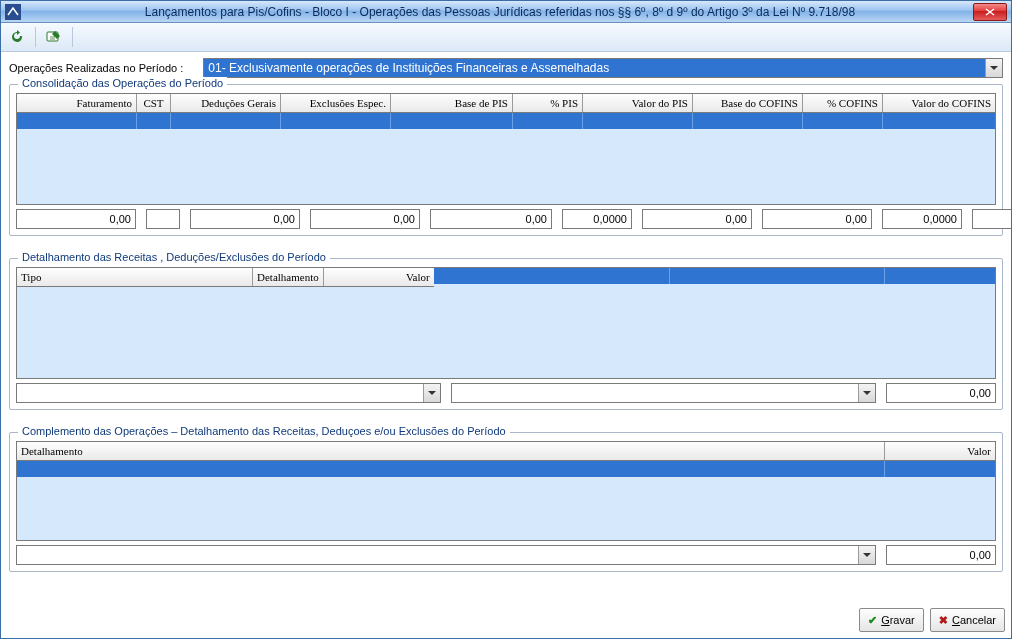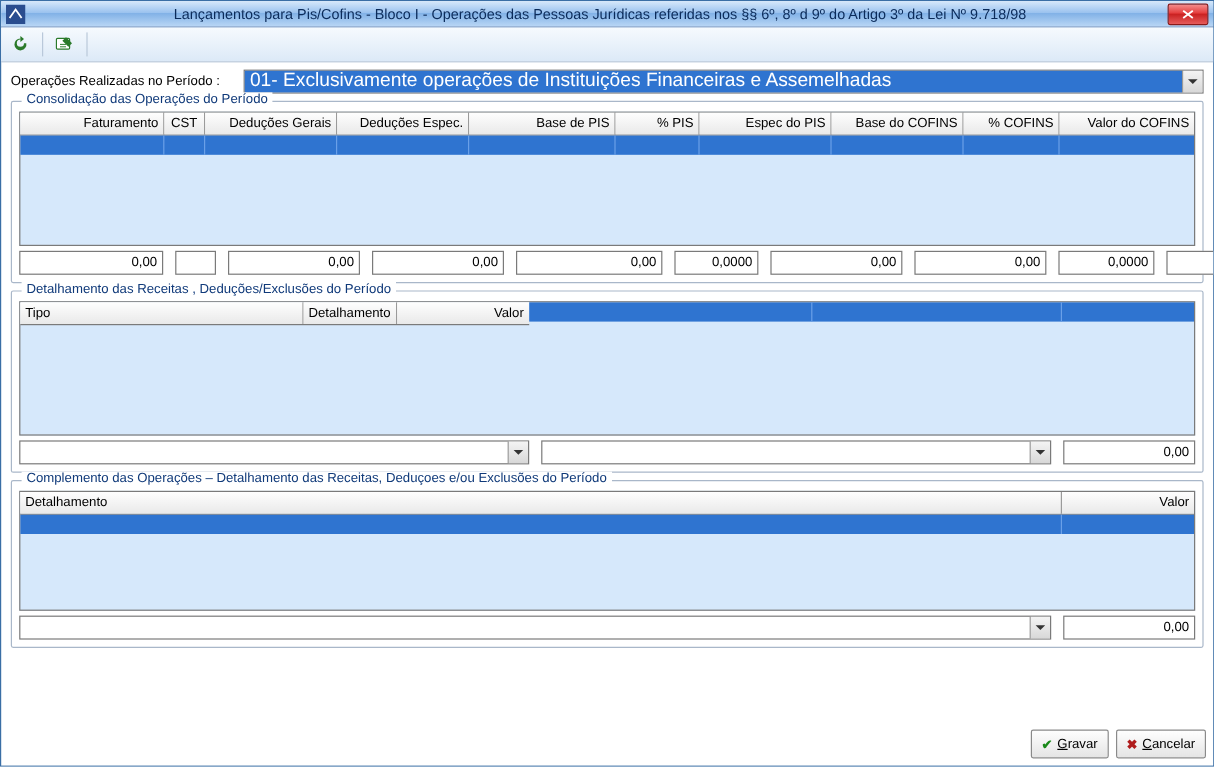--- a/index.html
+++ b/index.html
@@ -120,21 +120,21 @@
     align-items: stretch;
     box-sizing: border-box;
   }
   .combo.sel .combo-text {
     background: #2f74d0;
     color: #fff;
   }
   .combo-text {
     flex: 1;
     padding: 2px 4px;
-    font-size: 16px;
+    font-size: 12px;
     display: flex;
     align-items: center;
     overflow: hidden;
   }
   .combo-arrow {
     width: 16px;
     border-left: 1px solid #9a9a9a;
     background: linear-gradient(to bottom,#f4f4f4,#d8d8d8);
     display: flex;
     align-items: center;
@@ -146,21 +146,21 @@
     border-left: 4px solid transparent;
     border-right: 4px solid transparent;
     border-top: 4px solid #333;
   }
 
   
   .group {
     border: 1px solid #a9b7c9;
     border-radius: 2px;
     padding: 8px 6px 6px 6px;
-    margin-bottom: 6px;
+    margin-bottom: 22px;
     position: relative;
   }
   .group-title {
     position: absolute;
     top: -8px;
     left: 8px;
     background: #fff;
     padding: 0 4px;
     color: #103a7a;
     font-size: 11px;
@@ -171,20 +171,21 @@
     border: 1px solid #7a7a7a;
     background: #d6e8fb;
     width: 100%;
     box-sizing: border-box;
   }
   .grid-header {
     display: flex;
     background: linear-gradient(to bottom,#fefefe,#e9e9e9);
     border-bottom: 1px solid #7a7a7a;
     height: 18px;
+    font-family: Liberation Serif, serif;
   }
   .gh-cell {
     border-right: 1px solid #9a9a9a;
     font-size: 11px;
     display: flex;
     align-items: center;
     padding: 0 4px;
     box-sizing: border-box;
     background: linear-gradient(to bottom,#fefefe,#e9e9e9);
     overflow: hidden;
@@ -326,24 +327,24 @@
     </div>
 
     <div class="group">
       <span class="group-title">Consolidação das Operações do Período</span>
 
       <div class="grid g1" style="height:112px; display:flex; flex-direction:column;">
         <div class="grid-header">
           <div class="gh-cell c1">Faturamento</div>
           <div class="gh-cell c2">CST</div>
           <div class="gh-cell c3">Deduções Gerais</div>
-          <div class="gh-cell c4">Deduções Espec.</div>
+          <div class="gh-cell c4">Exclusões Espec.</div>
           <div class="gh-cell c5">Base de PIS</div>
           <div class="gh-cell c6">% PIS</div>
-          <div class="gh-cell c7">Espec do PIS</div>
+          <div class="gh-cell c7">Valor do PIS</div>
           <div class="gh-cell c8">Base do COFINS</div>
           <div class="gh-cell c9">% COFINS</div>
           <div class="gh-cell c10">Valor do COFINS</div>
         </div>
         <div class="grid-body" style="flex:1;">
           <div class="grid-selrow g1r">
             <div class="cell c1"></div>
               <div class="cell c2"></div>
               <div class="cell c3"></div>
               <div class="cell c4"></div>

